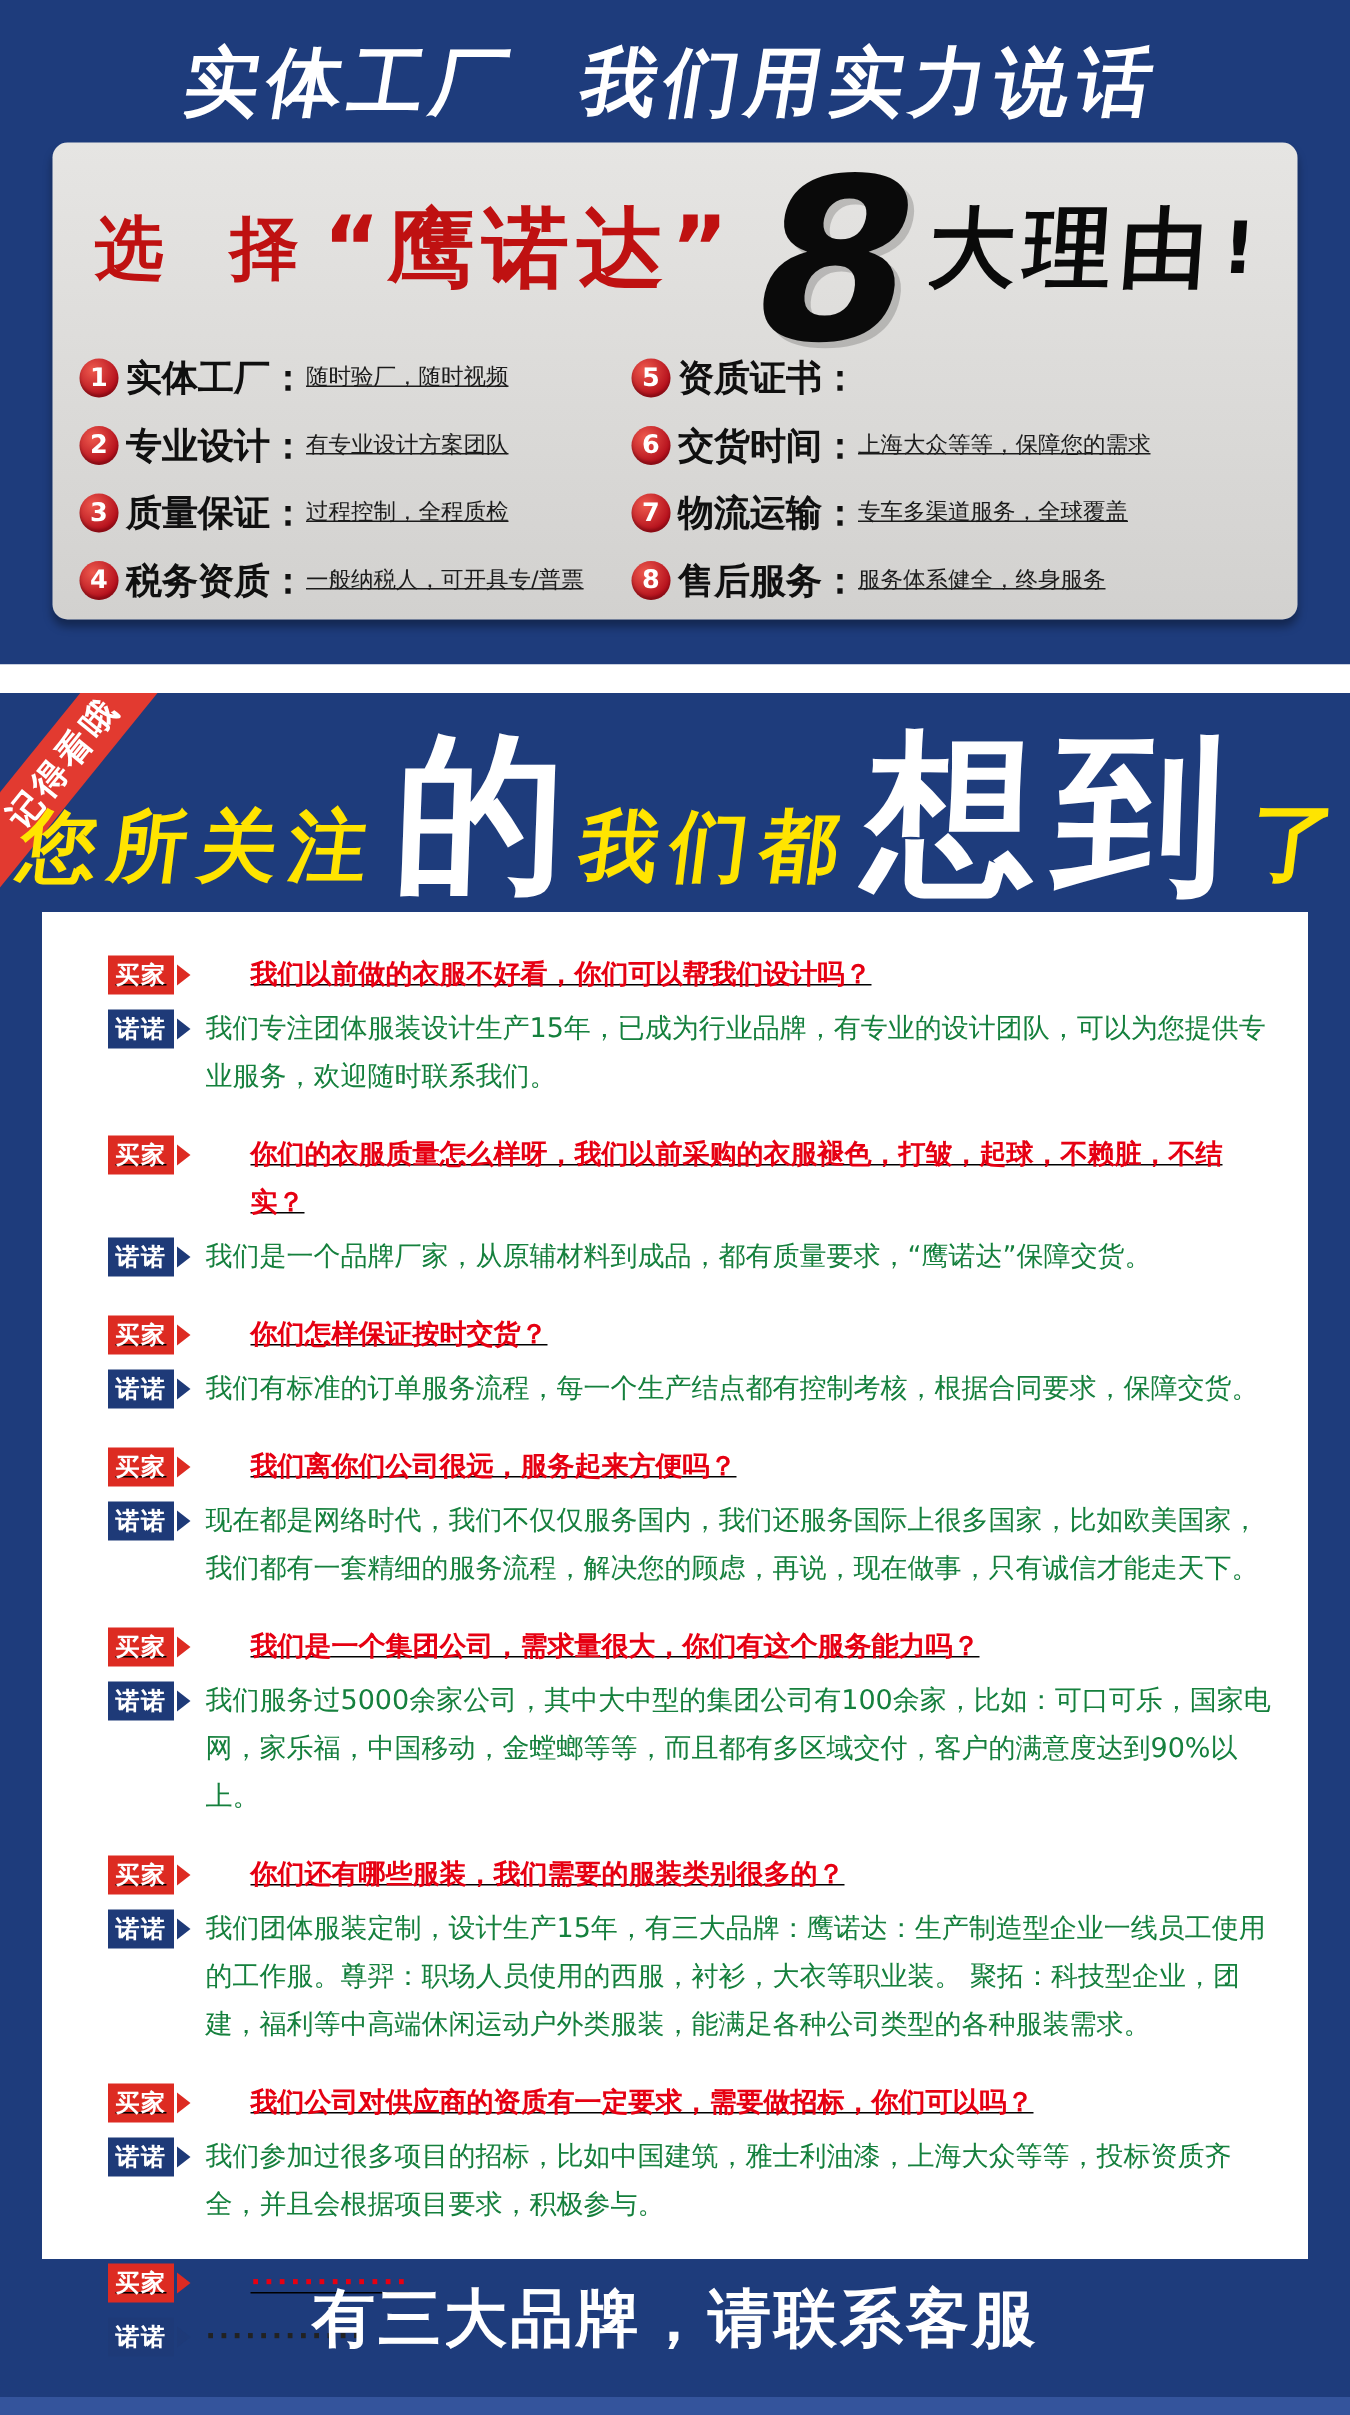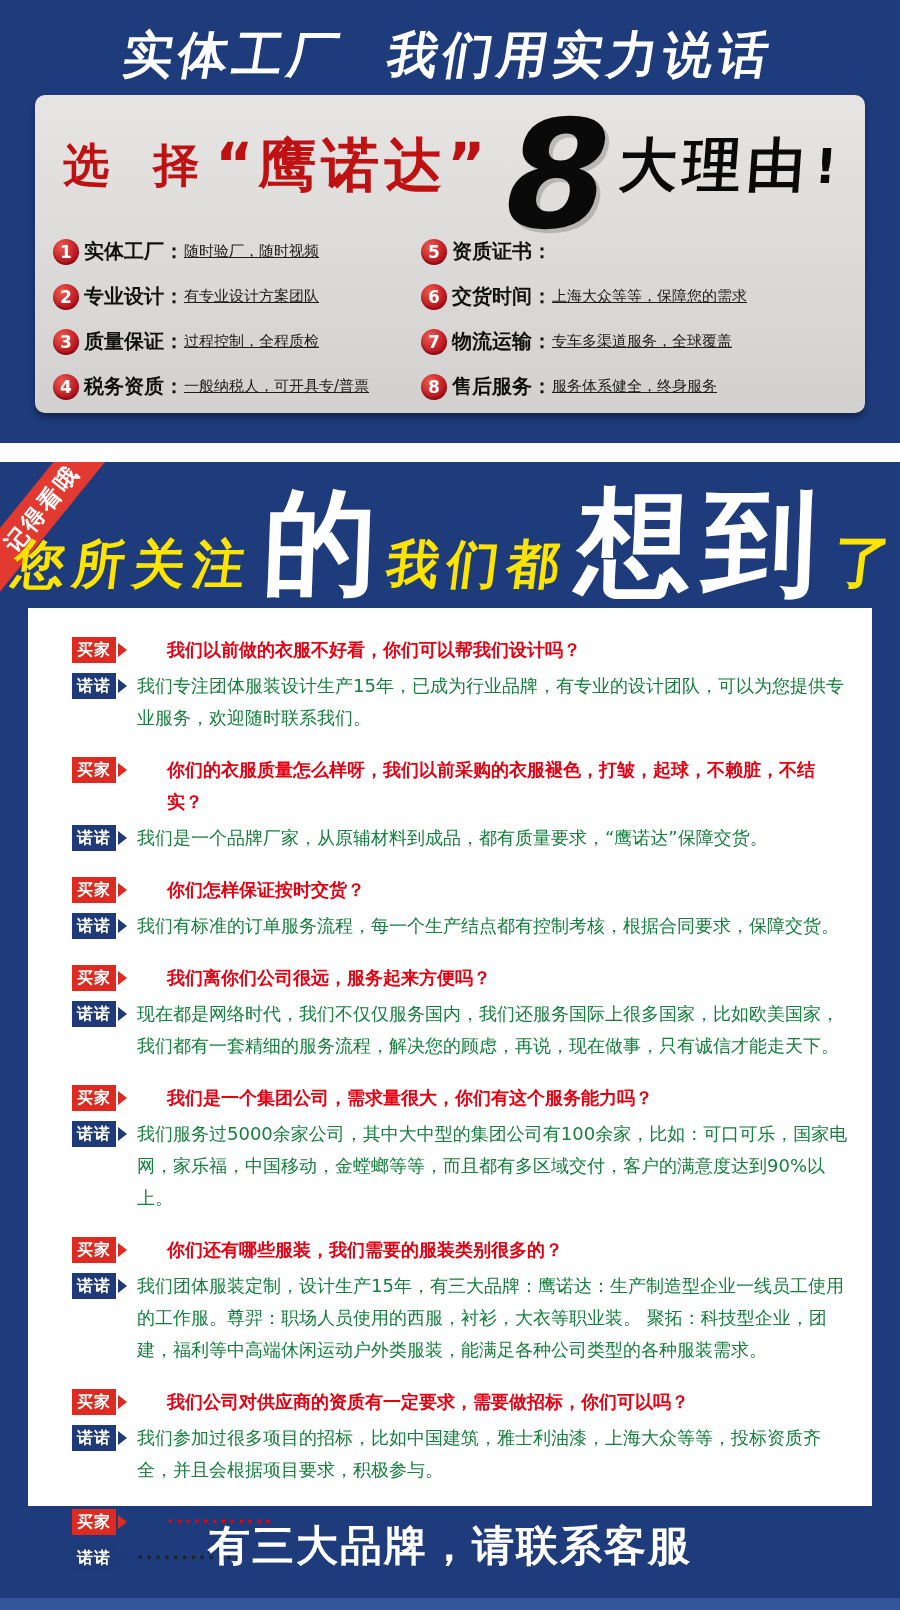--- a/index.html
+++ b/index.html
@@ -49,21 +49,21 @@
     padding:0 12px 0 18px;margin-top:-6px;
   }
   .reason-item{display:flex;align-items:center;white-space:nowrap;}
   .reason-num{
     flex:0 0 auto;width:26px;height:26px;border-radius:50%;
     background:radial-gradient(circle at 35% 30%,#ee5a4e,#b40f1b 70%);
     color:#fff;font-size:17px;font-weight:700;
     display:flex;align-items:center;justify-content:center;margin-right:5px;
     box-shadow:inset 0 -2px 2px rgba(0,0,0,0.25);
   }
-  .reason-label{font-size:20px;font-weight:800;color:#101010;}
+  .reason-label{font-size:24px;font-weight:800;color:#101010;}
   .reason-desc{font-size:15px;font-weight:500;color:#1c1c1c;text-decoration:underline;}
 
   
   .white-band{position:absolute;left:0;top:443px;width:900px;height:19px;background:#fff;}
 
   
   .section-bottom{position:absolute;left:0;top:462px;width:900px;height:1148px;background:var(--navy);overflow:hidden;}
   .ribbon{
     position:absolute;left:-53px;top:26px;width:190px;height:40px;
     background:var(--ribbon);color:#fff;
@@ -79,21 +79,21 @@
   .hl-sm{color:var(--yellow);font-size:52px;font-weight:900;letter-spacing:8px;transform:skewX(-7deg);margin:0 4px;}
   .hl-big{color:#fff;font-size:114px;font-weight:900;line-height:1;margin:0 6px;transform:skewX(-2deg);}
   .hl-end{color:var(--yellow);font-size:58px;font-weight:900;margin-left:10px;transform:skewX(-7deg);}
 
   .content-box{
     position:absolute;left:28px;top:146px;width:844px;height:898px;background:#ffffff;
     padding:26px 24px 0 44px;box-sizing:border-box;
   }
   .qa-group{margin-bottom:20px;}
   .qa-row{display:flex;align-items:flex-start;}
-  .qa-row.q{margin-bottom:4px;}
+  .qa-row.q{margin-bottom:4px;text-decoration:underline;}
   .tag{flex:0 0 auto;display:flex;align-items:center;margin-top:3px;}
   .tag-box{
     color:#fff;font-size:16px;font-weight:800;letter-spacing:1px;
     padding:3px 5px;line-height:20px;
   }
   .tag-arrow{width:0;height:0;border-top:7px solid transparent;border-bottom:7px solid transparent;margin-left:2px;}
   .buyer .tag-box{background:var(--tag-red);}
   .buyer .tag-arrow{border-left:9px solid var(--tag-red);}
   .seller .tag-box{background:var(--navy-tag);}
   .seller .tag-arrow{border-left:9px solid var(--navy-tag);}

